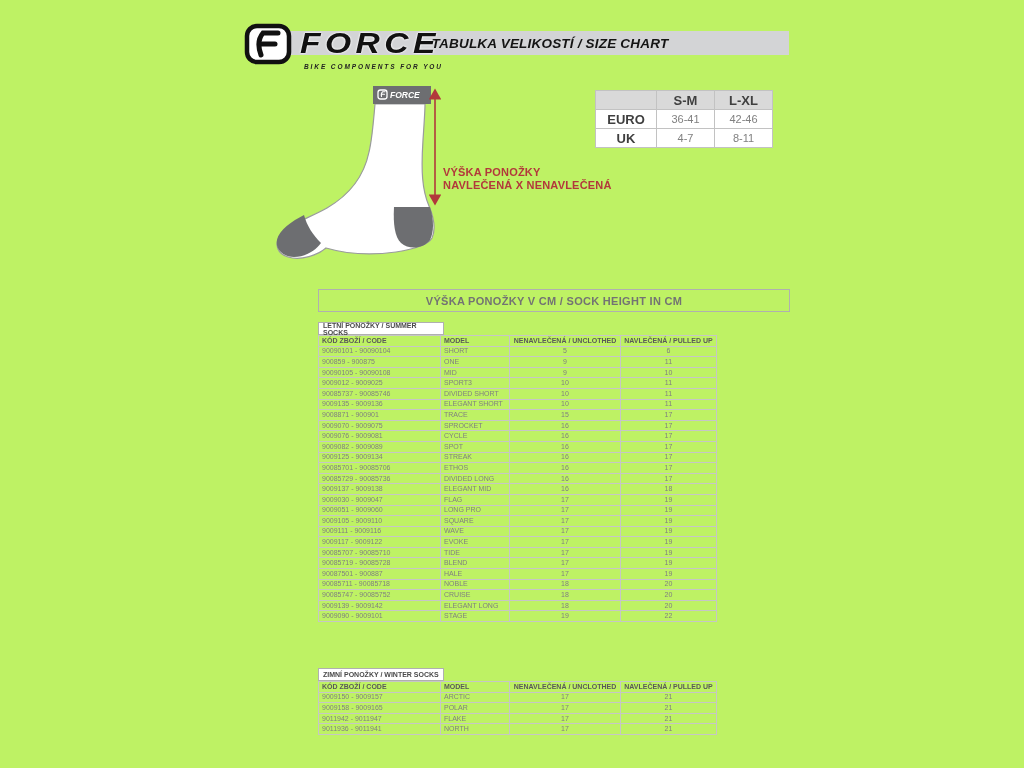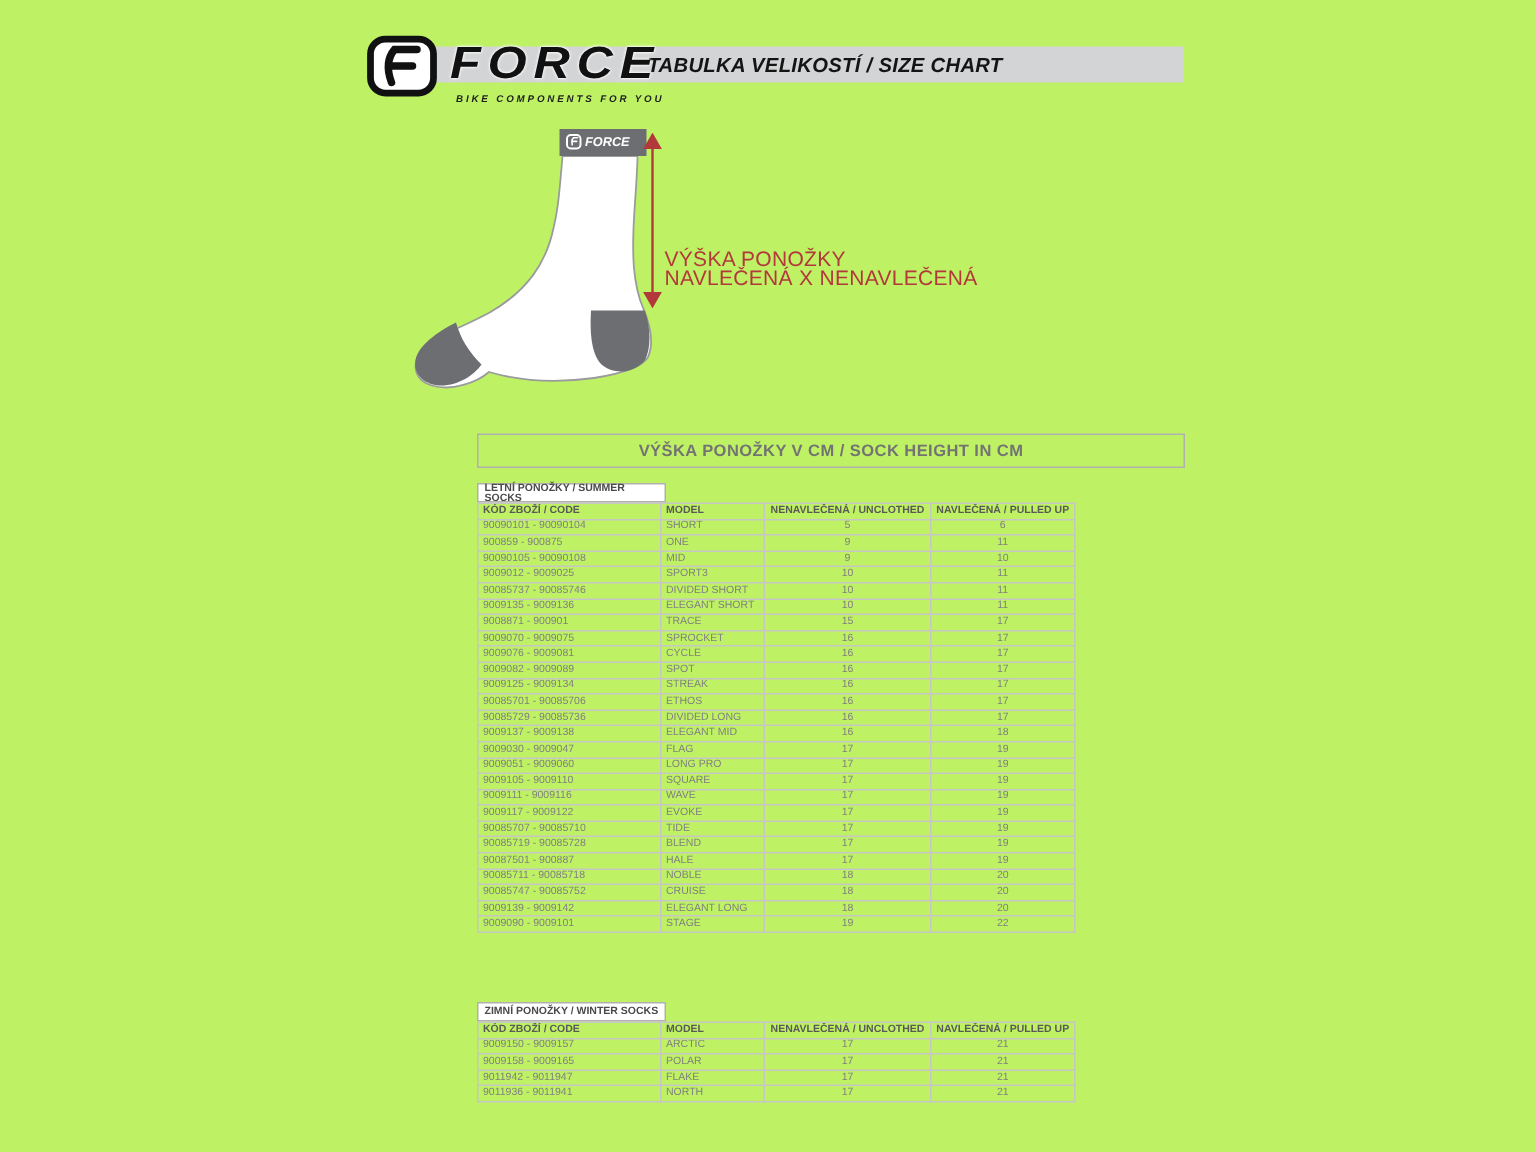--- a/index.html
+++ b/index.html
@@ -28,21 +28,21 @@
   .logo-tagline {
     position: absolute; left: 60px; top: 43px;
     font-size: 6.5px; font-weight: bold; font-style: italic; color: #222;
     letter-spacing: 1.9px;
   }
 
   
   .sock-svg { position: absolute; left: 263px; top: 80px; }
   .sock-annotation {
     position: absolute; left: 443px; top: 166px;
-    font-size: 14px; font-weight: normal; color: #b2383b; line-height: 13px;
+    font-size: 11px; font-weight: bold; color: #b2383b; line-height: 13px;
     letter-spacing: 0.2px;
   }
 
   
   .size-table { position: absolute; left: 595px; top: 90px; border-collapse: collapse; }
   .size-table td {
     border: 1px solid #c2c2c2; text-align: center; vertical-align: middle;
     height: 19px; background: #fff;
   }
   .size-table .c0 { width: 61px; }
@@ -141,20 +141,43 @@
     <text x="127" y="17.6" font-size="8.5" font-weight="bold" font-style="italic" fill="#fff" font-family="Liberation Sans, sans-serif">FORCE</text>
 
     <line x1="172" y1="10" x2="172" y2="124" stroke="#b2383b" stroke-width="1.6" marker-start="url(#arrowU)" marker-end="url(#arrowD)"></line>
   </svg>
 
   <div class="sock-annotation">
     <div>VÝŠKA PONOŽKY</div>
     <div>NAVLEČENÁ X NENAVLEČENÁ</div>
   </div>
 
+  <table class="size-table">
+    <tbody>
+        <tr>
+      <td class="c0 hdr"></td>
+      <td class="c1 hdr">S-M</td>
+      <td class="c2 hdr">L-XL</td>
+    </tr>
+    </tbody>
+      <tbody>
+
+        <tr>
+          <td class="c0 rowlabel">EURO</td>
+          <td class="c1 val">36-41</td>
+          <td class="c2 val">42-46</td>
+        </tr>
+
+        <tr>
+          <td class="c0 rowlabel">UK</td>
+          <td class="c1 val">4-7</td>
+          <td class="c2 val">8-11</td>
+        </tr>
+      </tbody>
+  </table>
 
   <div class="height-title-box">VÝŠKA PONOŽKY V CM / SOCK HEIGHT IN CM</div>
 
   <div class="section-label summer-label">LETNÍ PONOŽKY / SUMMER SOCKS</div>
   <table class="data-table summer-table">
     <thead>
       <tr>
         <th class="col-code">KÓD ZBOŽÍ / CODE</th>
         <th class="col-model">MODEL</th>
         <th class="col-un num">NENAVLEČENÁ / UNCLOTHED</th>

